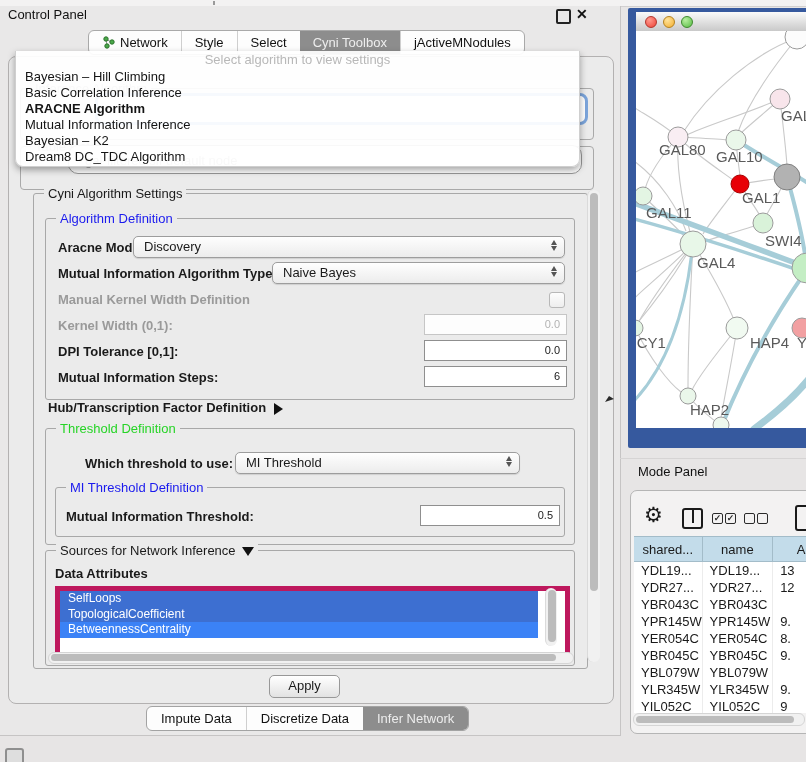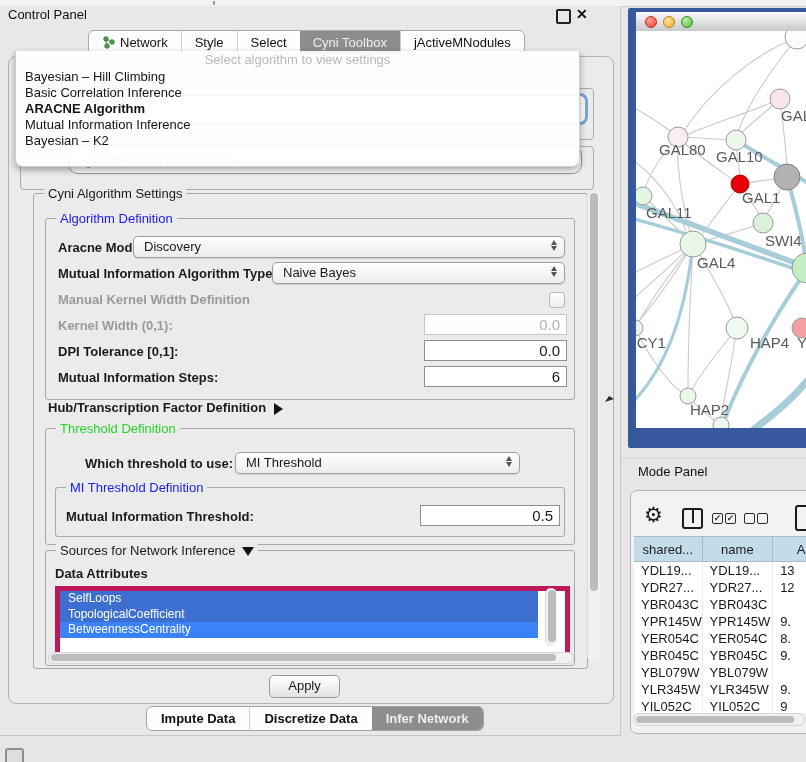--- a/index.html
+++ b/index.html
@@ -41,39 +41,39 @@
   .group{border:1px solid #a8a8a8;border-radius:3px;}
   .blue{color:#1a1aee;} .green{color:#27d427;}
   .flabel{font-weight:bold;font-size:13px;white-space:nowrap;}
   .dis{color:#9a9a9a;}
   .combo{background:linear-gradient(#fefefe,#ececec);border:1px solid #9d9d9d;border-radius:5px;
          font-size:13px;line-height:20px;padding-left:10px;box-sizing:border-box;box-shadow:0 1px 1px rgba(0,0,0,0.12);}
   .combo .arrows{position:absolute;right:7px;top:3px;display:flex;flex-direction:column;gap:1px;}
   .combo .arrows i{display:block;width:0;height:0;border-left:3.5px solid transparent;border-right:3.5px solid transparent;}
   .combo .arrows i.up{border-bottom:5px solid #555;}
   .combo .arrows i.dn{border-top:5px solid #555;}
-  .field{background:#fff;border:1px solid #8f8f8f;font-size:15px;line-height:19px;text-align:right;
+  .field{background:#fff;border:1px solid #8f8f8f;font-size:11px;line-height:19px;text-align:right;
          padding-right:6px;box-sizing:border-box;}
   .field.dis{background:#fdfdfd;border:1px solid #c6c6c6;color:#b3b3b3;}
   .checkbox{width:14px;height:14px;border:1px solid #b8b8b8;border-radius:3px;background:linear-gradient(#fdfdfd,#eeeeee);}
   .tri-r{display:inline-block;width:0;height:0;border-top:6px solid transparent;border-bottom:6px solid transparent;
          border-left:9px solid #111;vertical-align:middle;margin-left:8px;}
   .tri-d{display:inline-block;width:0;height:0;border-left:6px solid transparent;border-right:6px solid transparent;
          border-top:9px solid #111;vertical-align:middle;margin-left:6px;}
   
   .attrlist{left:55px;top:586px;width:505px;height:62px;background:#fff;border:5px solid #be185d;overflow:hidden;}
   .attrlist .li{height:15.5px;line-height:15.5px;color:#fff;font-size:12px;padding-left:8px;width:478px;box-sizing:border-box;}
   .vscroll{background:#f1f1f1;border-left:1px solid #dadada;border-radius:6px;}
   .vthumb{position:absolute;left:1.5px;width:8px;background:#bcbcbc;border-radius:5px;}
   .hscroll{background:#f1f1f1;border:1px solid #d5d5d5;border-radius:6px;}
   .hthumb{position:absolute;top:1px;height:7px;background:#bcbcbc;border-radius:4px;}
   
   .applybtn{left:269px;top:675px;width:69px;height:21px;background:linear-gradient(#ffffff,#e2e2e2);
             border:1px solid #989898;border-radius:5px;text-align:center;line-height:20px;font-size:13px;}
-  .btabs{left:146px;top:706px;height:23px;display:flex;background:#fdfdfd;border:1px solid #a3a3a3;border-radius:6px;overflow:hidden;font-weight:bold;}
+  .btabs{left:146px;top:706px;height:23px;display:flex;background:#fdfdfd;border:1px solid #a3a3a3;border-radius:6px;overflow:hidden;}
   .btab{display:flex;align-items:center;padding:0 14px;font-size:13px;color:#111;}
   .btab.sep{border-left:1px solid #cfcfcf;}
   .btab.sel{background:#8d8d8d;color:#ededed;}
   
   .netwin{left:628px;top:8px;width:185px;height:440px;background:#36599e;border-radius:2px;}
   .nettitle{left:636px;top:12px;width:177px;height:19px;background:linear-gradient(#fafafa,#c9c9c9);
             border-bottom:1px solid #8e8e8e;}
   .tl{position:absolute;top:3.5px;width:12px;height:12px;border-radius:50%;}
   .tl.red{left:9px;background:radial-gradient(circle at 35% 30%,#ff9a8e,#ee4236);border:1px solid #b2352c;box-sizing:border-box;}
   .tl.yel{left:27px;background:radial-gradient(circle at 35% 30%,#ffe39a,#f3ae2f);border:1px solid #b5821f;box-sizing:border-box;}
@@ -148,20 +148,21 @@
   <div class="abs ghostcombo">gal-filtered.sif default node</div>
 
   <div class="abs popup">
     <div class="prompt">Select algorithm to view settings</div>
     <div id="popup-items">
         <div class="item">Bayesian – Hill Climbing</div>
         <div class="item">Basic Correlation Inference</div>
         <div class="item bold">ARACNE Algorithm</div>
         <div class="item">Mutual Information Inference</div>
         <div class="item">Bayesian – K2</div>
+        <div class="item">Dream8 DC_TDC Algorithm</div>
       </div>
   </div>
 
   <div class="abs group" style="left:33px;top:193px;width:553px;height:474px;">
     <span class="grouplabel">Cyni Algorithm Settings</span>
   </div>
 
   <div class="abs vscroll" style="left:587px;top:190px;width:12px;height:472px;">
     <div class="vthumb" style="top:3px;height:398px;"></div>
   </div>

